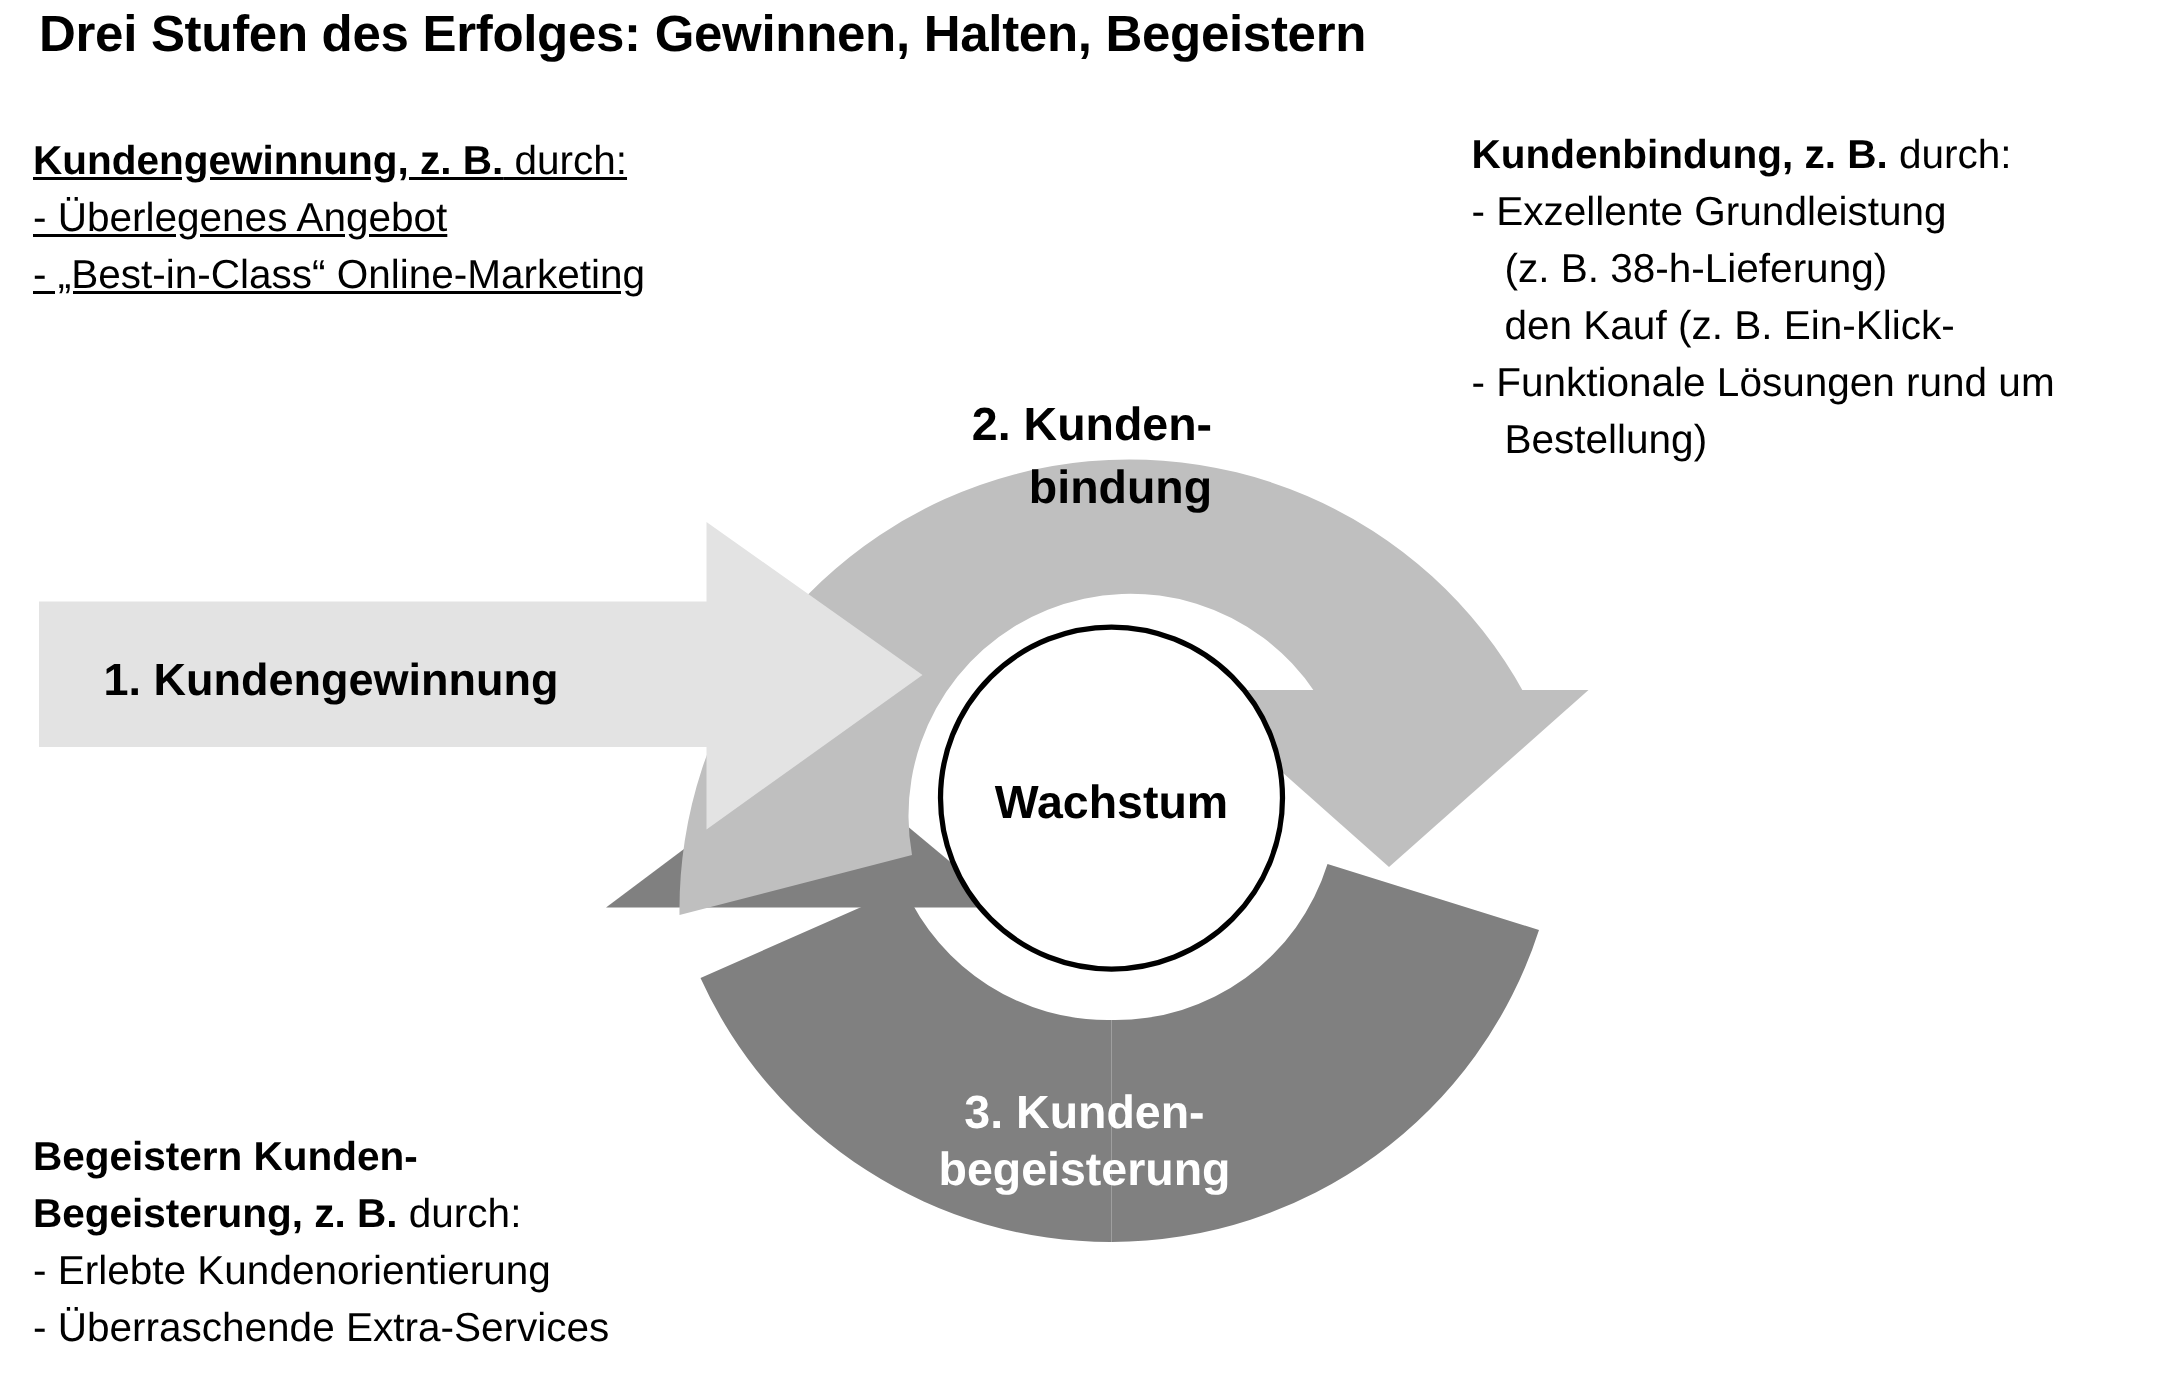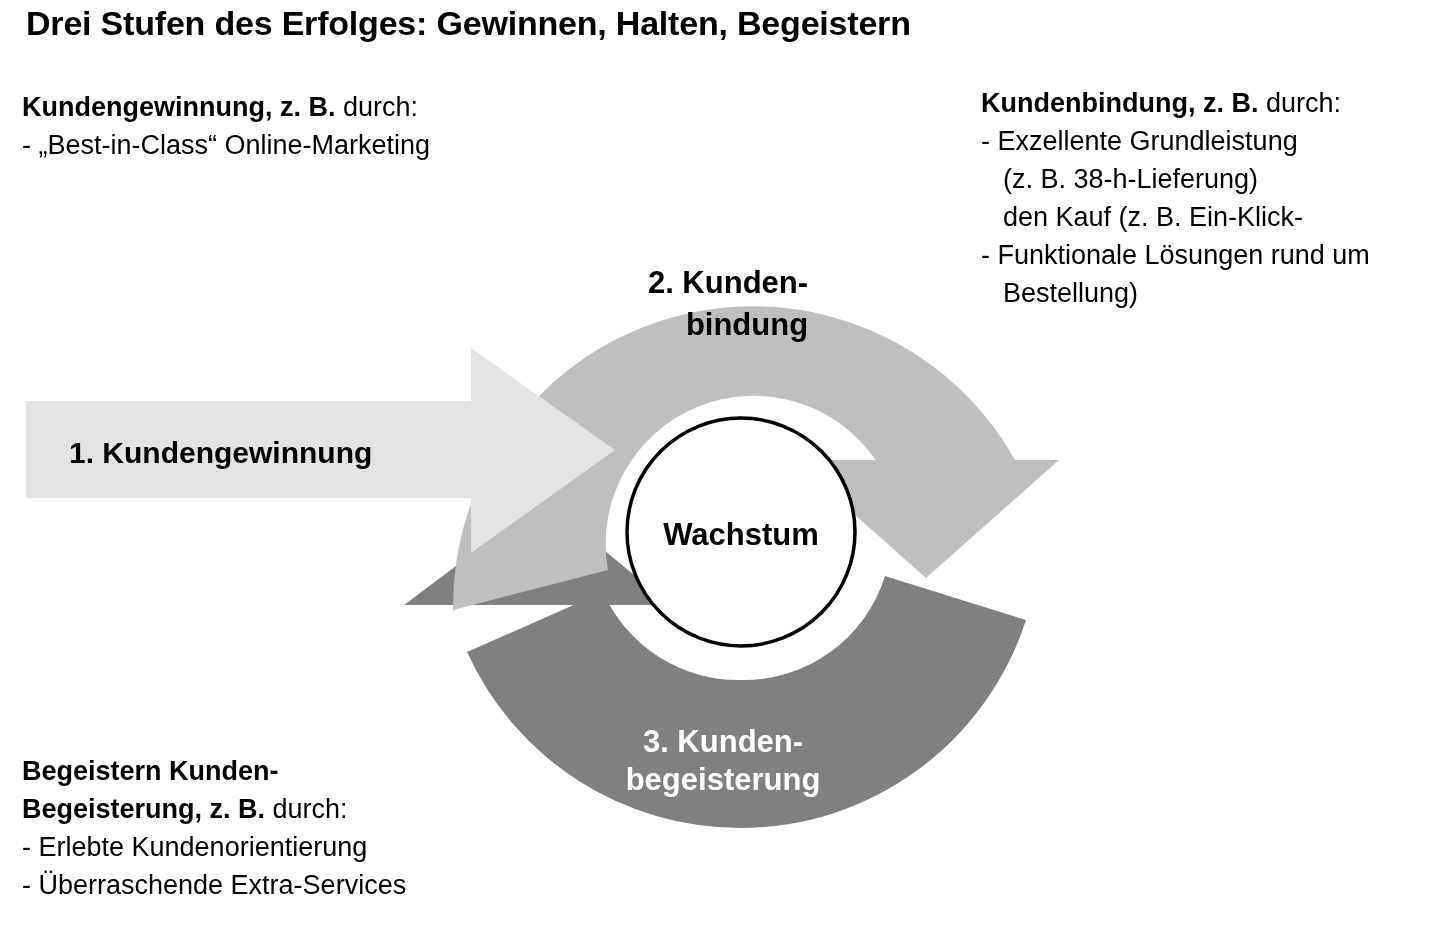--- a/index.html
+++ b/index.html
@@ -38,21 +38,21 @@
   
   .textblock {
     position: absolute;
     font-size: 27px;
     line-height: 38px;
   }
   .textblock .hd { font-weight: bold; }
   .textblock .hd .reg { font-weight: normal; }
   .textblock .li { white-space: nowrap; }
 
-  #block-acquisition { left: 6px;  top: 88px;  width: 600px; }
+  #block-acquisition { left: 6px;  top: 88px;  width: 600px; text-decoration: underline; }
   #block-retention   { left: 924px; top: 84px; width: 530px; margin-left: 41px; }
   #block-delight     { left: 6px;  top: 752px; width: 560px; }
 
   .indent { padding-left: 22px; display: block; }
 
   
   #diagram {
     position: absolute;
     left: 0;
     top: 0;
@@ -84,20 +84,21 @@
 </style>
 </head>
 <body>
 
 <div id="canvas">
 
   <div class="title">Drei Stufen des Erfolges: Gewinnen, Halten, Begeistern</div>
 
   <div class="textblock" id="block-acquisition">
     <div class="hd"><span>Kundengewinnung, z. B.</span><span class="reg"> durch:</span></div>
+    <div class="li">- Überlegenes Angebot</div>
     <div class="li">- „Best-in-Class“ Online-Marketing</div>
   </div>
 
   <div class="textblock" id="block-retention">
     <div class="hd"><span>Kundenbindung, z. B.</span><span class="reg"> durch:</span></div>
     <div class="li">- Exzellente Grundleistung</div>
     <div class="li indent">(z. B. 38-h-Lieferung)</div>
     <div class="li indent">den Kauf (z. B. Ein-Klick-</div>
     <div class="li">- Funktionale Lösungen rund um</div>
     <div class="li indent">Bestellung)</div>

